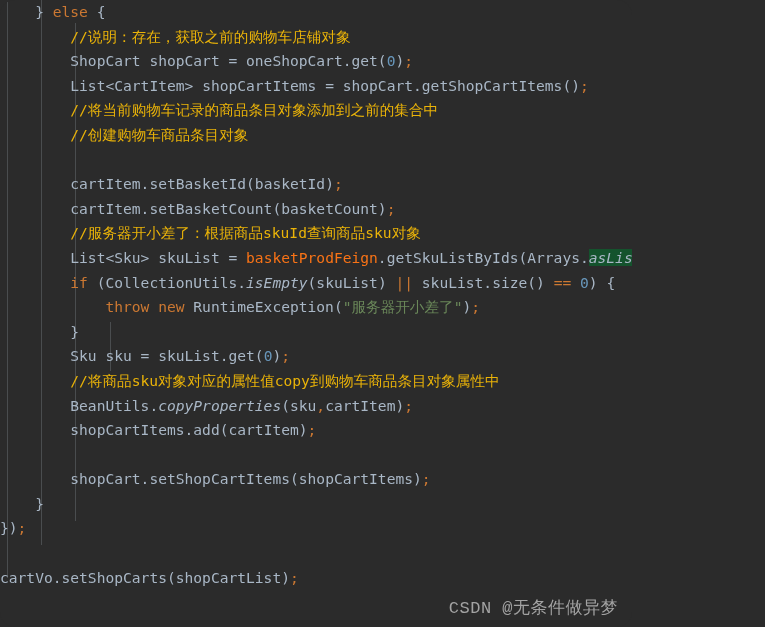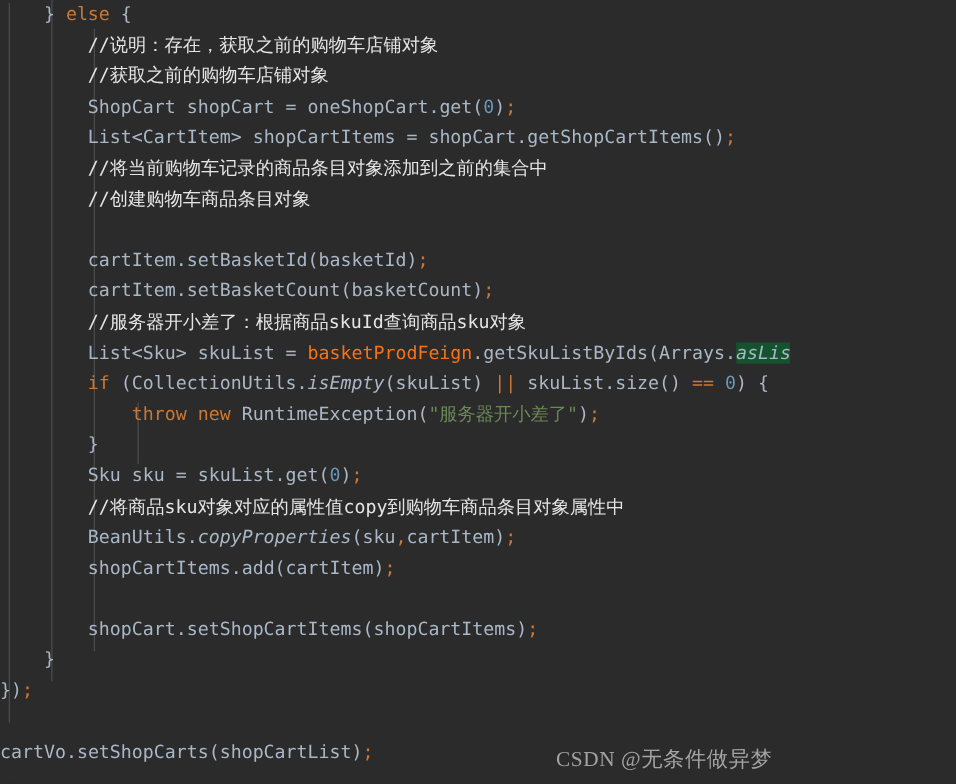--- a/index.html
+++ b/index.html
@@ -45,39 +45,39 @@
     line-height: 24.6px;
     white-space: pre;
     font-size: 14.6px;
     letter-spacing: 0px;
     color: #a9b7c6;
     position: relative;
   }
 
   
   .kw       { color: #cc7832; }          
-  .cmt      { color: #e5e5e5; }          
+  .cmt      { color: #eab308; }          
   .type     { color: #a9b7c6; }          
   .ident    { color: #a9b7c6; }
   .field    { color: #f97316; }          
   .str      { color: #6a8759; }          
   .num      { color: #6897bb; }          
   .punct    { color: #a9b7c6; }
   .semi     { color: #cc7832; }          
   .static   { font-style: italic; }      
   .hl       { background: #14532d; }     
   .err      { text-decoration: underline wavy #6a8759; text-decoration-skip-ink: none; }
 
   
   #watermark {
     position: absolute;
     right: 14px;
     bottom: 8px;
     color: #b8b8b8;
-    font-family: Liberation Serif, serif;
+    font-family: Liberation Mono, monospace;
     font-size: 17px;
     letter-spacing: 0.5px;
     opacity: 0.85;
     user-select: none;
   }
 </style>
 </head>
 <body>
 
 <div id="editor">
@@ -86,21 +86,20 @@
   <div class="guide" style="left:41px; top:0px;   height:545px;"></div>
   <div class="guide" style="left:75px; top:23px;  height:498px;"></div>
   <div class="guide" style="left:110px;top:322px; height:49px;"></div>
 
   <div id="code">
 
     <div class="line"><span class="punct">    } </span><span class="kw">else</span><span class="punct"> {</span></div>
 
     <div class="line"><span class="cmt">        //说明：存在，获取之前的购物车店铺对象</span></div>
 
-    <div class="line"><span class="cmt">        //获取之前的购物车店铺对象</span></div>
 
     <div class="line"><span class="punct">        </span><span class="type">ShopCart</span><span class="ident"> shopCart </span><span class="punct">= </span><span class="ident">oneShopCart</span><span class="punct">.</span><span class="ident">get</span><span class="punct">(</span><span class="num">0</span><span class="punct">)</span><span class="semi">;</span></div>
 
 
     <div class="line"><span class="punct">        </span><span class="type">List</span><span class="punct">&lt;</span><span class="type">CartItem</span><span class="punct">&gt; </span><span class="ident">shopCartItems </span><span class="punct">= </span><span class="ident">shopCart</span><span class="punct">.</span><span class="ident">getShopCartItems</span><span class="punct">()</span><span class="semi">;</span></div>
 
     <div class="line"><span class="cmt">        //将当前购物车记录的商品条目对象添加到之前的集合中</span></div>
 
     <div class="line"><span class="cmt">        //创建购物车商品条目对象</span></div>
 

